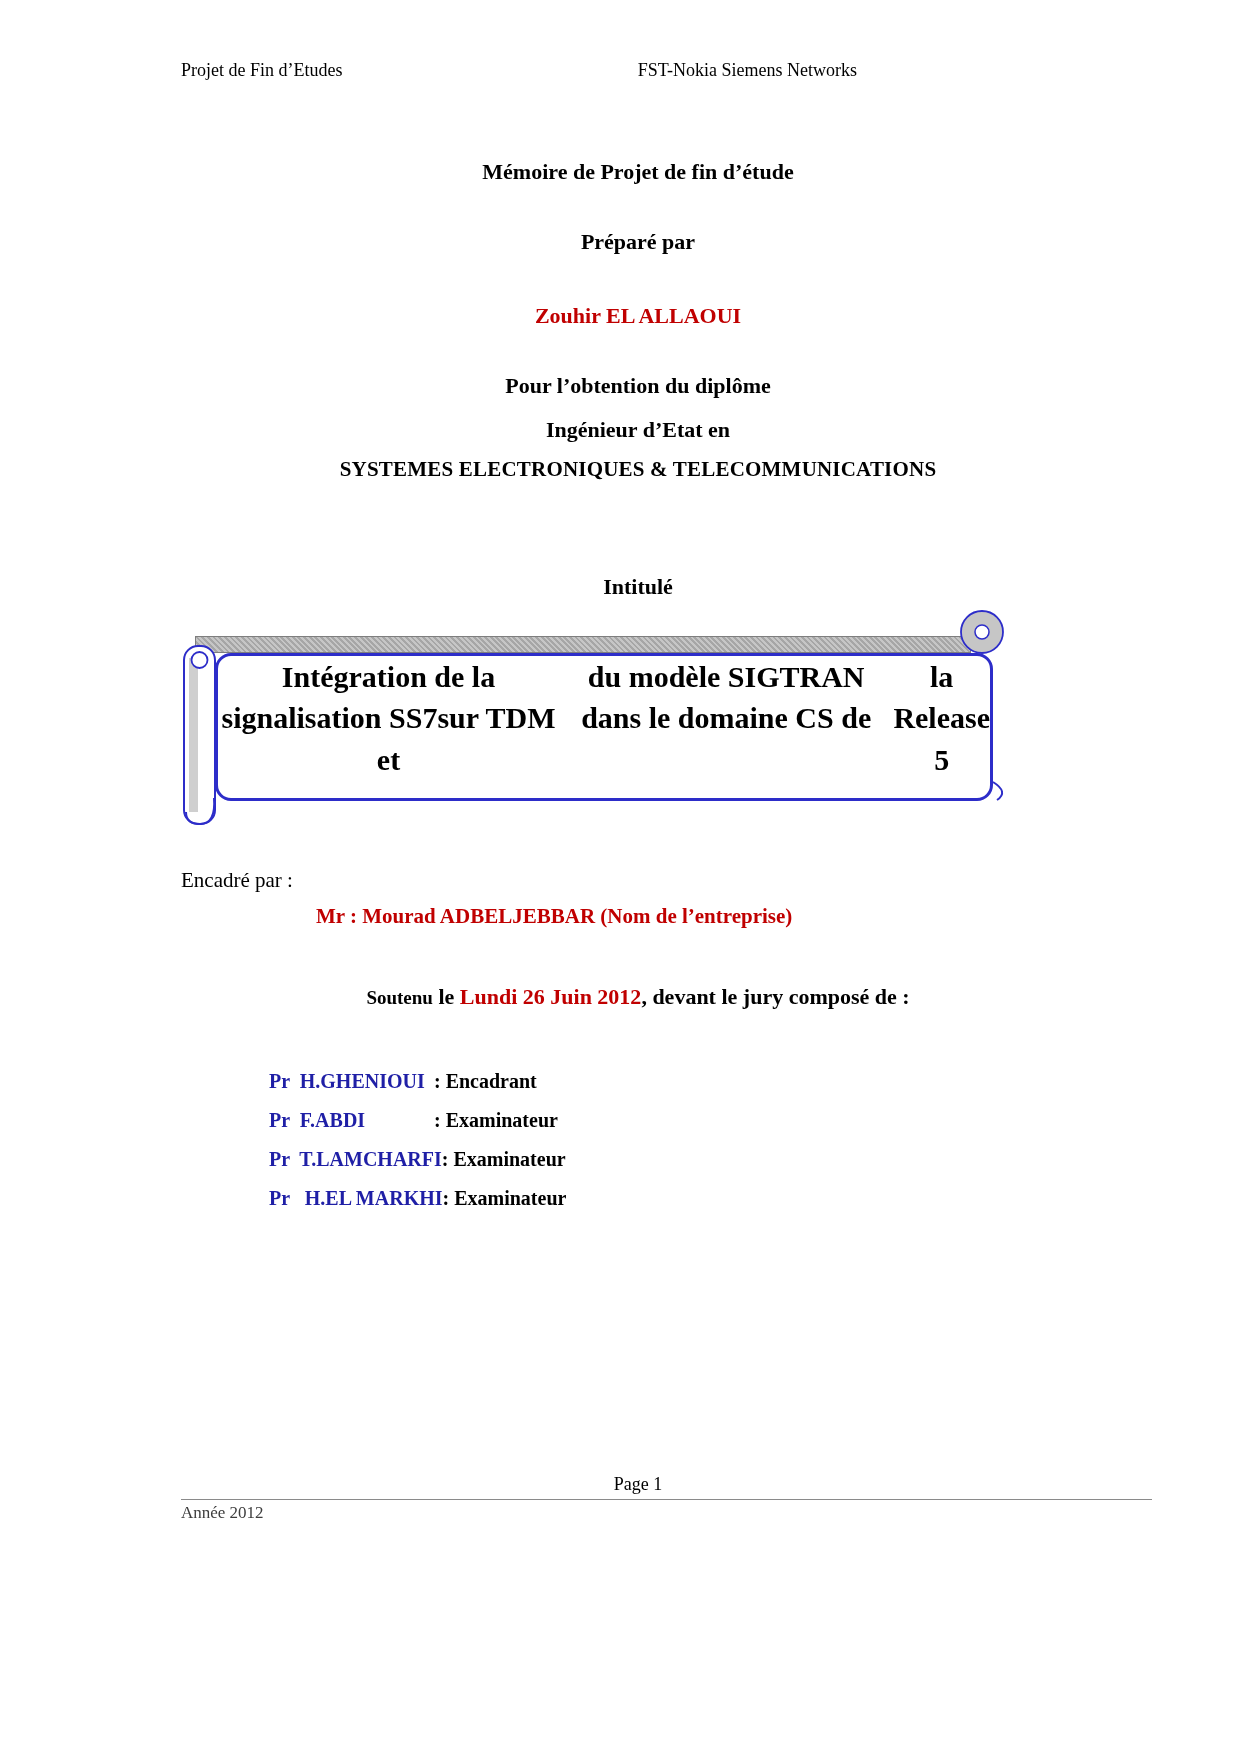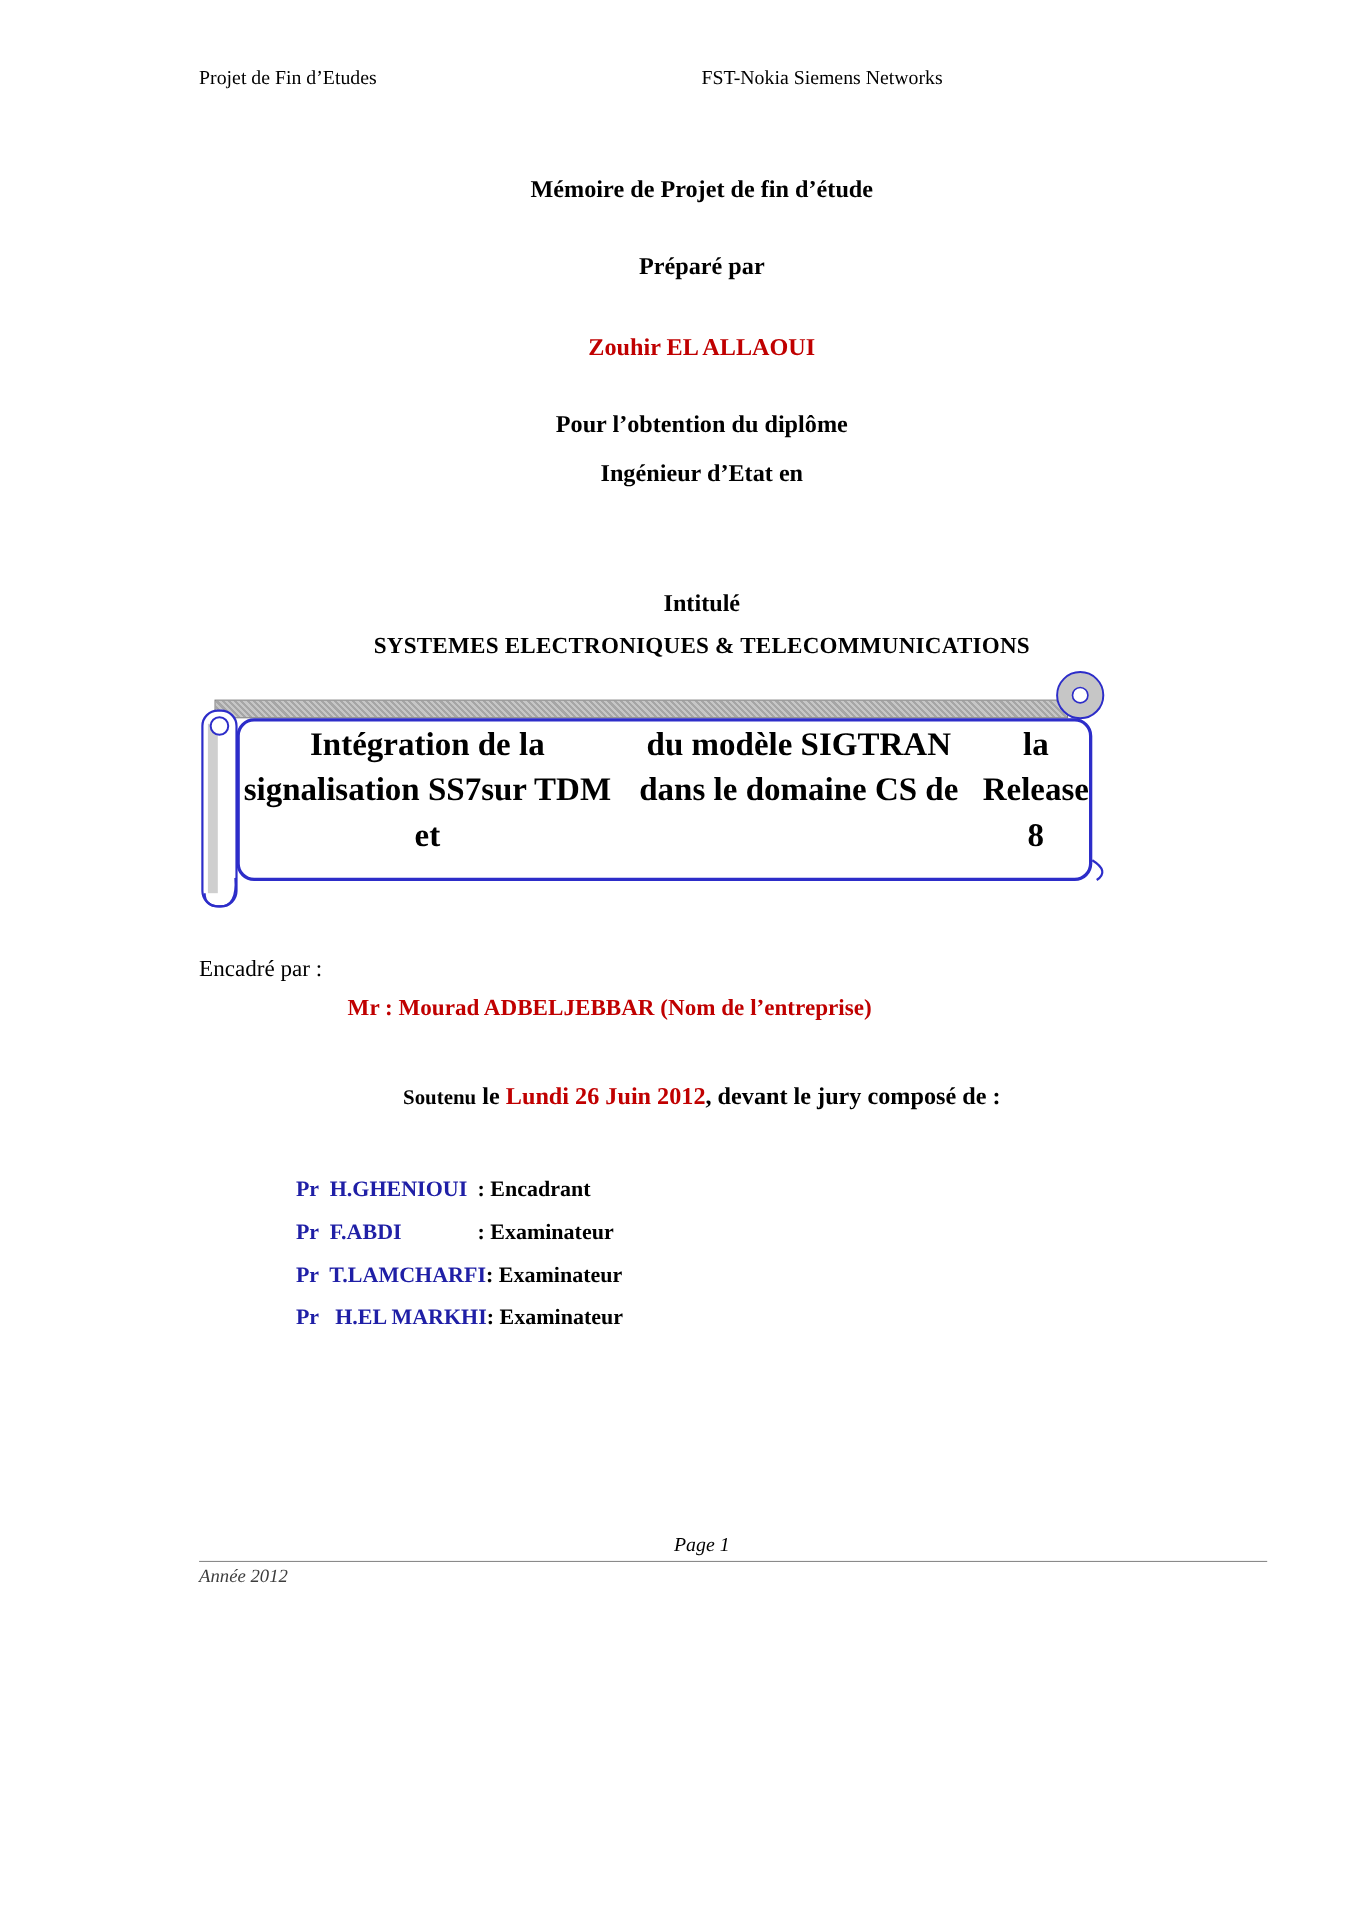--- a/index.html
+++ b/index.html
@@ -75,21 +75,21 @@
   .jury-row:first-child { margin-top: 0; }
   .jury-name {
     display: inline-block;
     min-width: 165px;
     white-space: pre;
     color: var(--blue);
   }
   .jury-role { white-space: pre; }
 
   
-  .doc-footer { position: absolute; left: 93px; top: 1394px; width: 1054px; font-style: italic; }
+  .doc-footer { position: absolute; left: 93px; top: 1474px; width: 1054px; }
   .footer-page-row { width: 914px; text-align: center; font-size: 18px; }
   .footer-rule { margin-top: 4px; border-top: 1px solid #8a8a8a; width: 1054px; height: 0; }
   .footer-year { margin-top: 3px; font-size: 17px; color: #3d3d3d; }
 </style>
 </head>
 <body>
 
 <div class="page">
 
   <header class="doc-header">
@@ -97,29 +97,29 @@
     <span>FST-Nokia Siemens Networks</span>
   </header>
 
   <main class="content">
 
     <p class="c line-memoire">Mémoire de Projet de fin d’étude</p>
     <p class="c line-prepared">Préparé par</p>
     <p class="c line-author">Zouhir EL ALLAOUI</p>
     <p class="c line-diploma">Pour l’obtention du diplôme</p>
     <p class="c line-degree">Ingénieur d’Etat en</p>
+    <p class="c line-program">SYSTEMES ELECTRONIQUES &amp; TELECOMMUNICATIONS</p>
     <p class="c line-entitled">Intitulé</p>
-    <p class="c line-program">SYSTEMES ELECTRONIQUES &amp; TELECOMMUNICATIONS</p>
 
     <div class="banner">
       <div class="banner-band"></div>
       <div class="banner-panel">
         <div class="banner-title-line">Intégration de la signalisation SS7sur TDM et</div>
         <div class="banner-title-line">du modèle SIGTRAN  dans le domaine CS de</div>
-        <div class="banner-title-line">la Release 8</div>
+        <div class="banner-title-line">la Release 5</div>
       </div>
       <svg class="banner-svg" width="830" height="232" viewBox="0 0 830 232">
 
         <g>
           <circle cx="801" cy="26" r="21" fill="#c6c6c6" stroke="#2d2dc9" stroke-width="1.8"></circle>
           <circle cx="801" cy="26" r="7" fill="#ffffff" stroke="#2d2dc9" stroke-width="1.5"></circle>
         </g>
 
         <g>
           <rect x="3" y="40" width="31" height="178" rx="14" fill="#ffffff" stroke="#2d2dc9" stroke-width="2"></rect>

